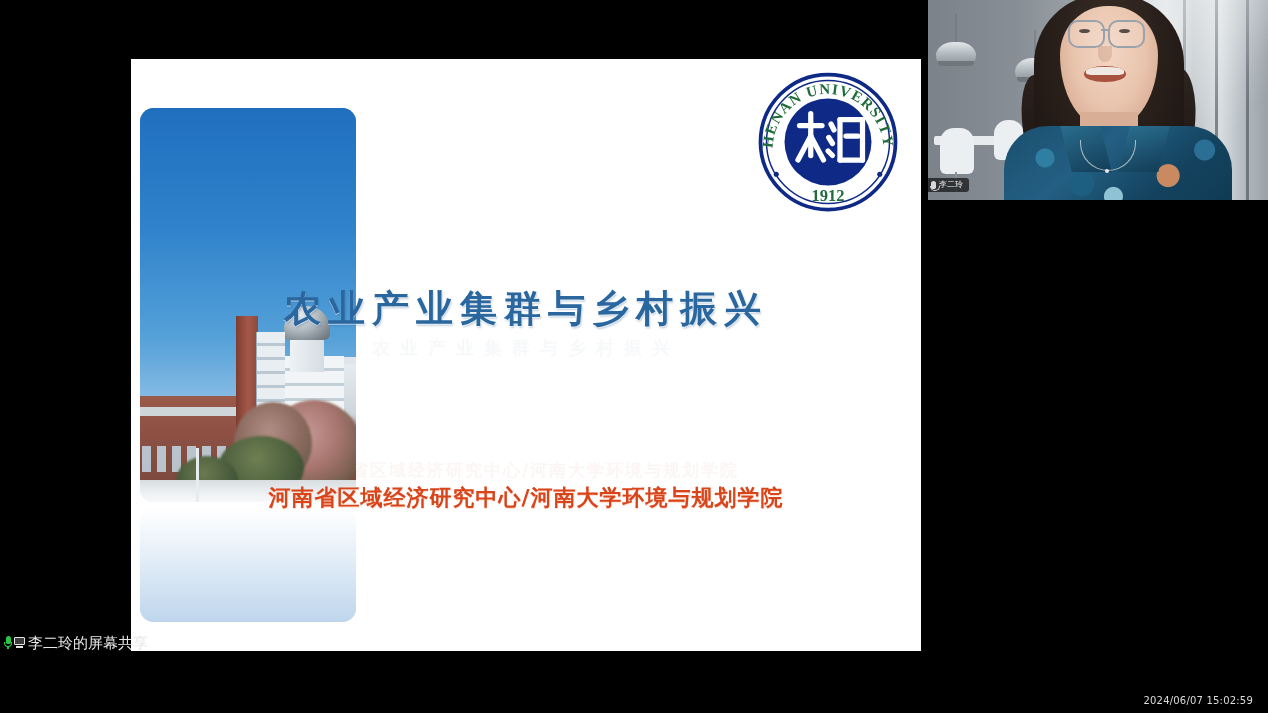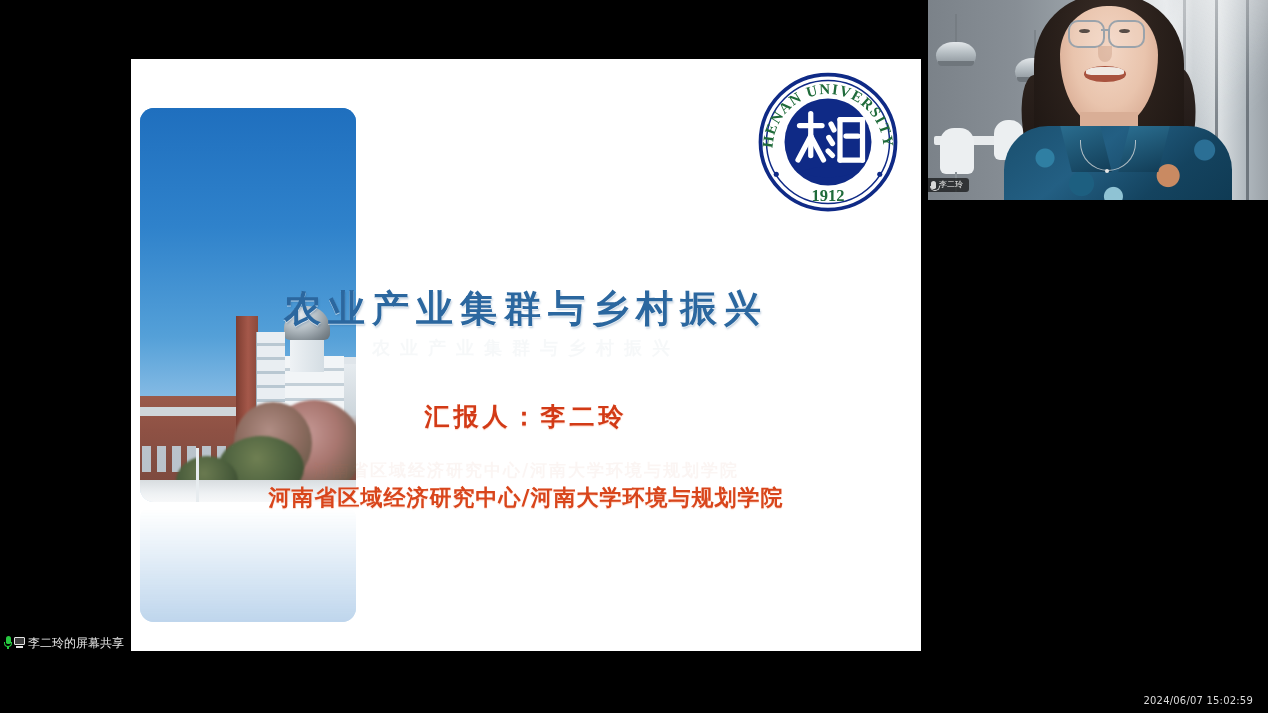--- a/index.html
+++ b/index.html
@@ -470,21 +470,21 @@
 
   
   #share-status {
     position: absolute;
     left: 4px;
     top: 636px;
     display: flex;
     align-items: center;
     gap: 2px;
     color: #e8e8e8;
-    font-size: 12px;
+    font-size: 15px;
     line-height: 12px;
     white-space: nowrap;
   }
   .mic-icon {
     position: relative;
     width: 8px;
     height: 13px;
     flex: 0 0 auto;
   }
   .mic-icon .cap {
@@ -621,21 +621,20 @@
 
         <path d="M 62,140 Q 100,126 138,140 Q 100,154 62,140 Z" fill="#0f2a86"></path>
       </svg>
     </div>
 
     <div class="ghost" id="ghost-title">农业产业集群与乡村振兴</div>
     <div class="ghost" id="ghost-affiliation">河南省区域经济研究中心/河南大学环境与规划学院</div>
 
     <div id="slide-title">农业产业集群与乡村振兴</div>
 
-    <div id="slide-presenter">汇报人：李二玲</div>
 
     <div id="slide-affiliation">河南省区域经济研究中心/河南大学环境与规划学院</div>
   </div>
 
   <div id="webcam">
     <div class="room"></div>
 
     <div class="win-mullion" style="left:255px"></div>
     <div class="win-mullion" style="left:287px"></div>
     <div class="win-mullion" style="left:318px"></div>

